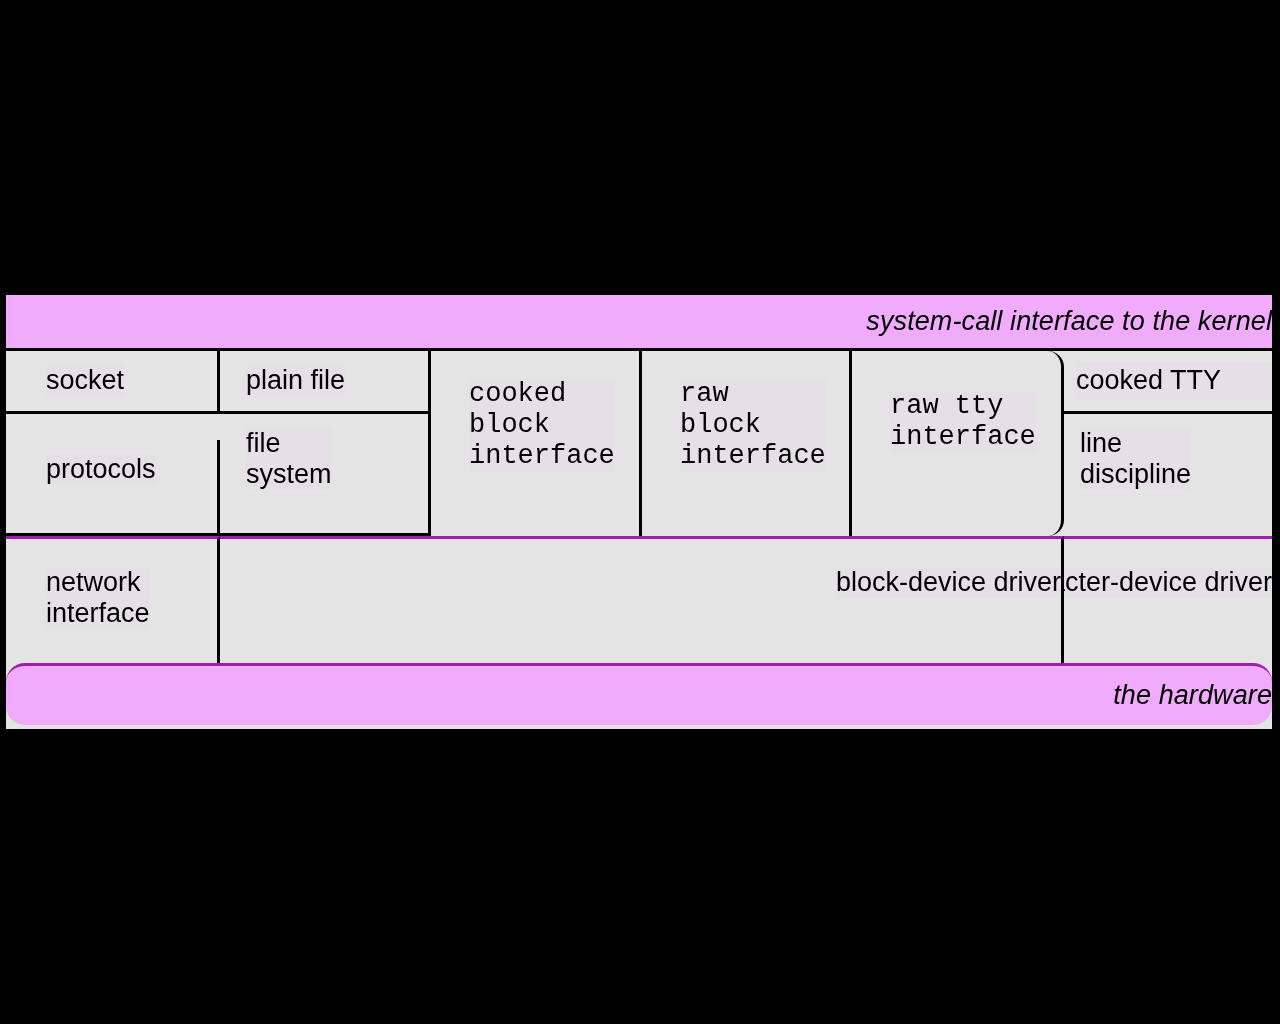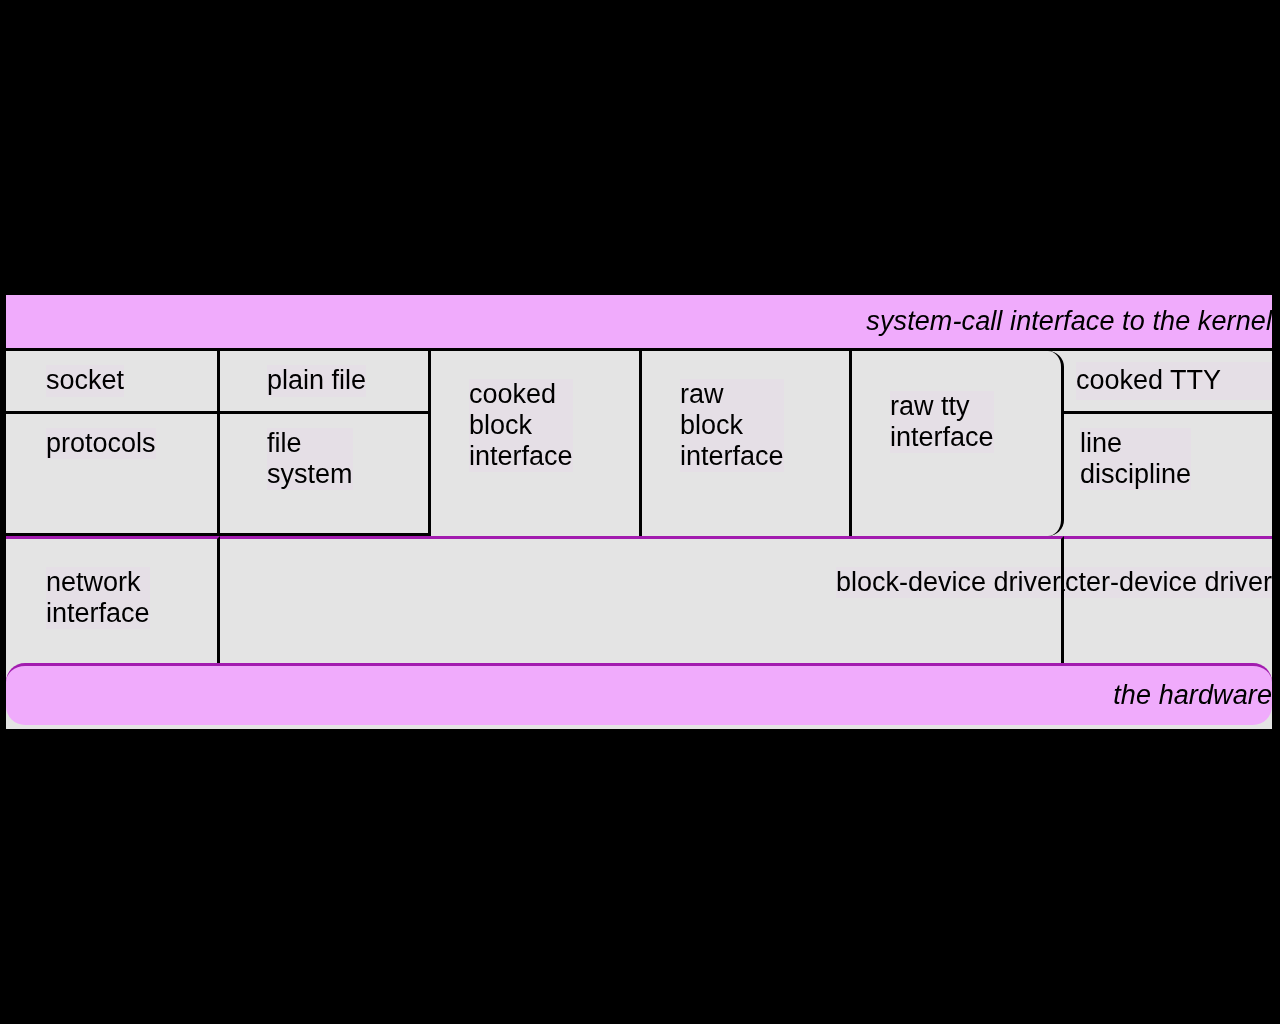--- a/index.html
+++ b/index.html
@@ -84,22 +84,22 @@
     z-index: 2;
   }
   
   .hl {
     background: #e5dfe6;
     box-decoration-break: clone;
     -webkit-box-decoration-break: clone;
   }
 
   .pad-l   { padding-left: 40px; }
-  .pad-l2  { padding-left: 47px; }
-  .pad-l3  { padding-left: 38px; }
+  .pad-l2  { padding-left: 26px; }
+  .pad-l3  { padding-left: 38px; font-family: Liberation Mono, monospace; }
   .center  { justify-content: flex-end; }
   .mid-lo    { align-items: flex-start; padding-top: 28px; }
 </style>
 </head>
 <body>
 
 <div id="diagram-frame">
   <div class="grid">
 
     <div class="cell banner bd-b" style="grid-row:1; grid-column:1 / span 6;">
@@ -128,21 +128,21 @@
 
     <div class="cell bd-r pad-l3" style="grid-row:2 / span 2; grid-column:5; align-items:flex-start; padding-top:40px;border-radius:16px;">
       <span class="label hl">raw tty
 interface</span>
     </div>
 
     <div class="cell bd-b" style="grid-row:2; grid-column:6; padding-left:12px;">
       <span class="label hl" style="padding:3px 6px 3px 0; display:block; width:100%;">cooked TTY</span>
     </div>
 
-    <div class="cell bd-r bd-b pad-l" style="grid-row:3; grid-column:1; align-items:flex-start; padding-top:14px;">
+    <div class="cell bd-r bd-b pad-l" style="grid-row:3; grid-column:1; align-items:flex-start; padding-top:14px;margin-top:26px;">
       <span class="label hl">protocols</span>
     </div>
 
     <div class="cell bd-r bd-b pad-l2" style="grid-row:3; grid-column:2; align-items:flex-start; padding-top:14px;">
       <span class="label hl">file
 system</span>
     </div>
 
     <div class="cell" style="grid-row:3; grid-column:6; padding-left:16px; align-items:flex-start; padding-top:14px;">
       <span class="label hl">line

